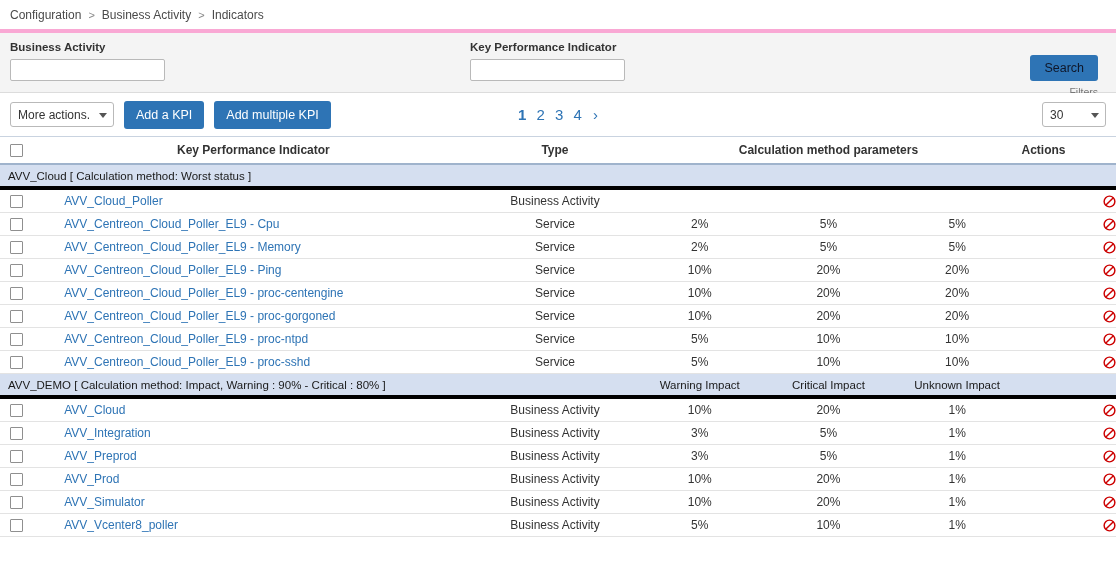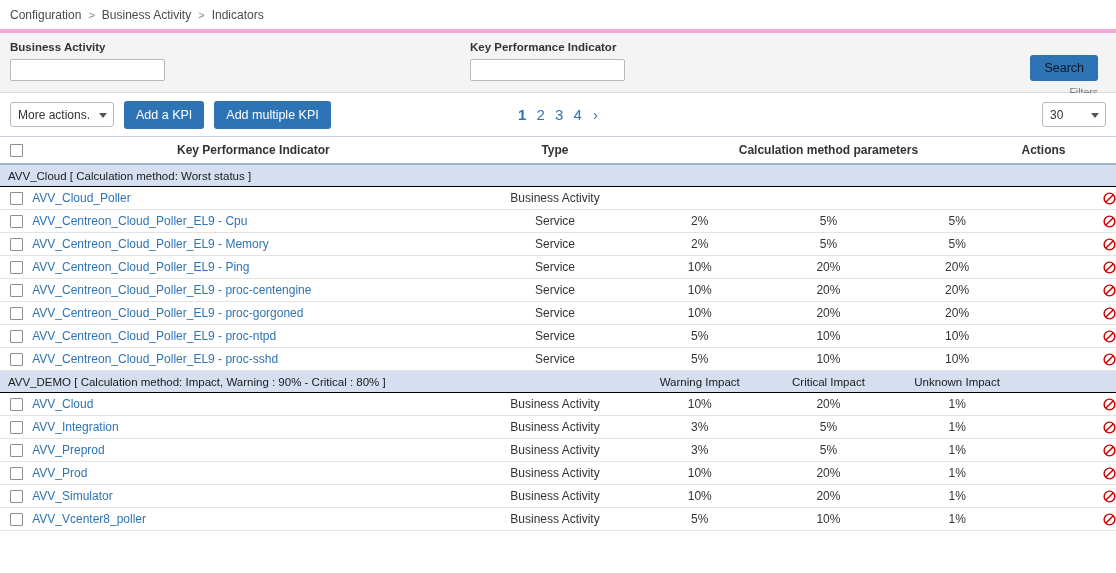--- a/index.html
+++ b/index.html
@@ -180,21 +180,21 @@
   .col-p2 { width: 128px; }
   .col-p3 { width: 128px; }
   .col-act { width: 94px; }
 
   .th-calc { text-align: center; }
   .th-actions { text-align: left; padding-right: 12px !important; }
 
   tr.group td {
     background: #d5dff0;
     border-top: 1px solid #bcc9de;
-    border-bottom: 1px solid #000000;
+    border-bottom: 4px solid #000000;
     height: 21px;
     font-size: 11.5px;
     color: #1a1a1a;
     padding-left: 8px;
   }
   tr.group td.grp-hdr {
     text-align: center;
     padding-left: 0;
     font-weight: normal;
   }
@@ -203,20 +203,21 @@
     height: 22px;
     background: #fff;
   }
   tr.data td.name {
     padding-left: 0;
   }
   tr.data td.name a {
     color: #2e74b5;
     text-decoration: none;
     font-size: 12px;
+    margin-left: 32px;
   }
   td.type, td.param {
     text-align: center;
     color: #333;
     font-size: 12px;
   }
   td.actions {
     text-align: right;
     padding-right: 12px;
   }

